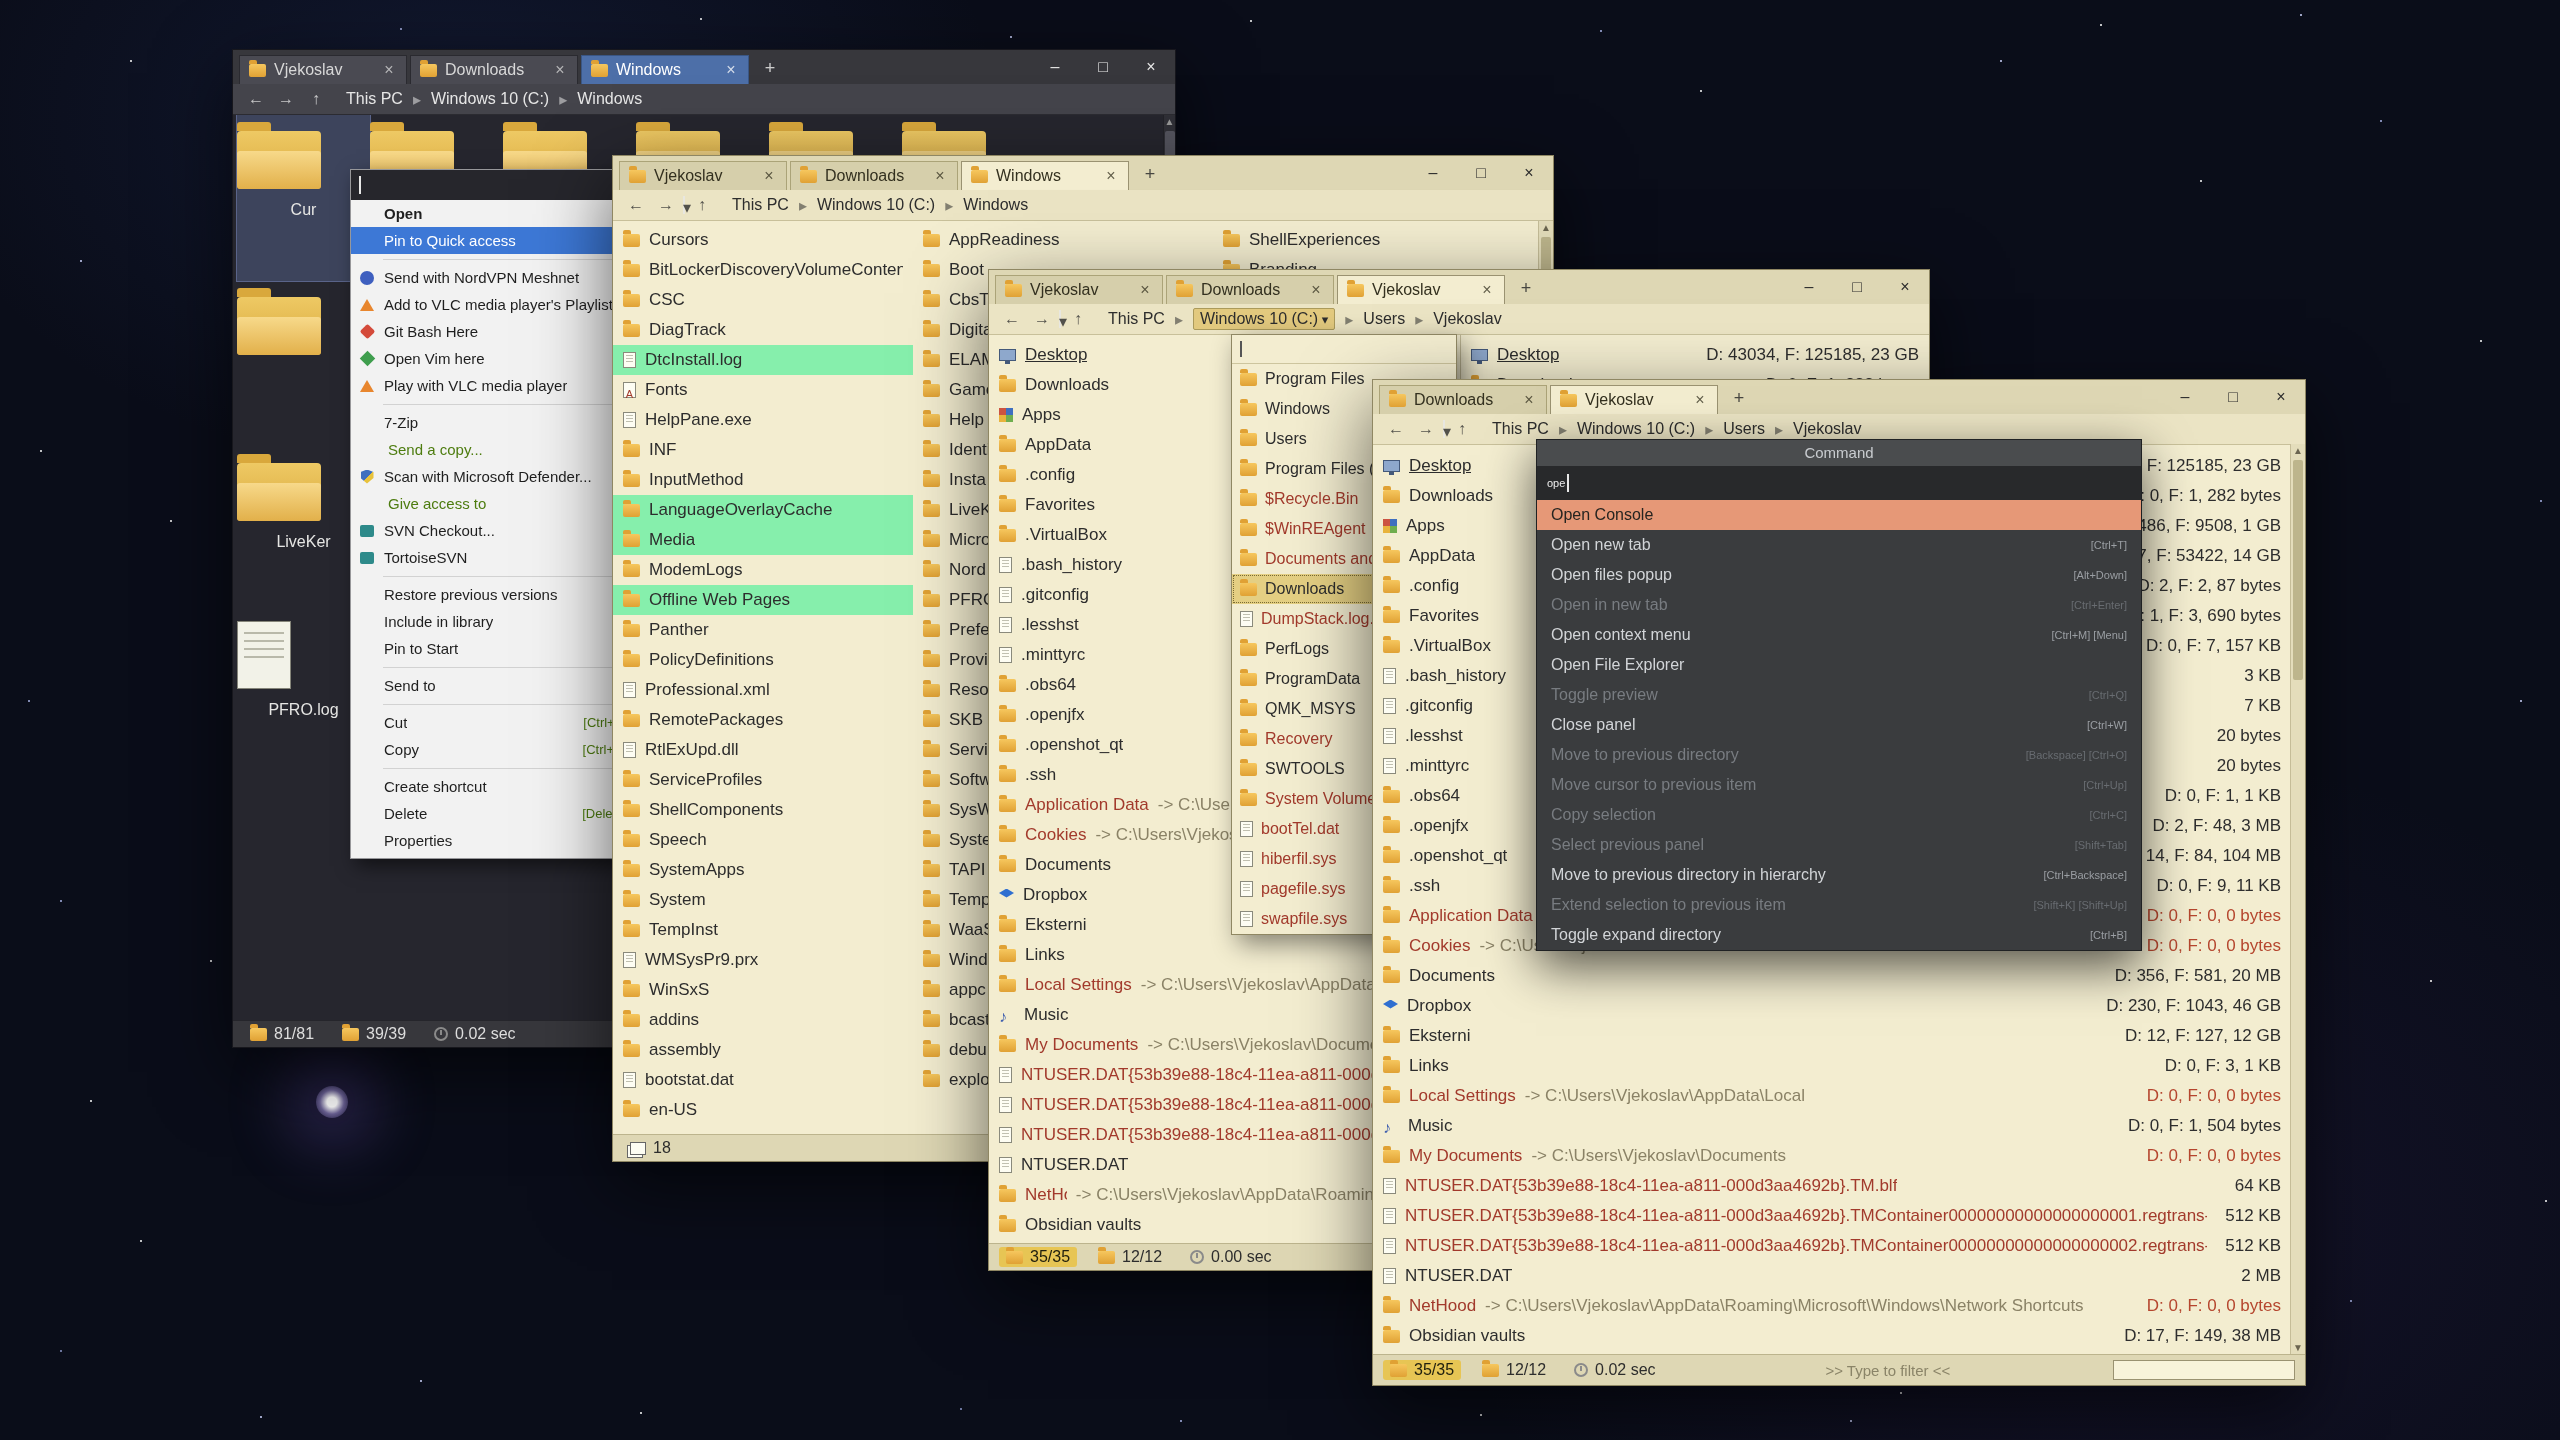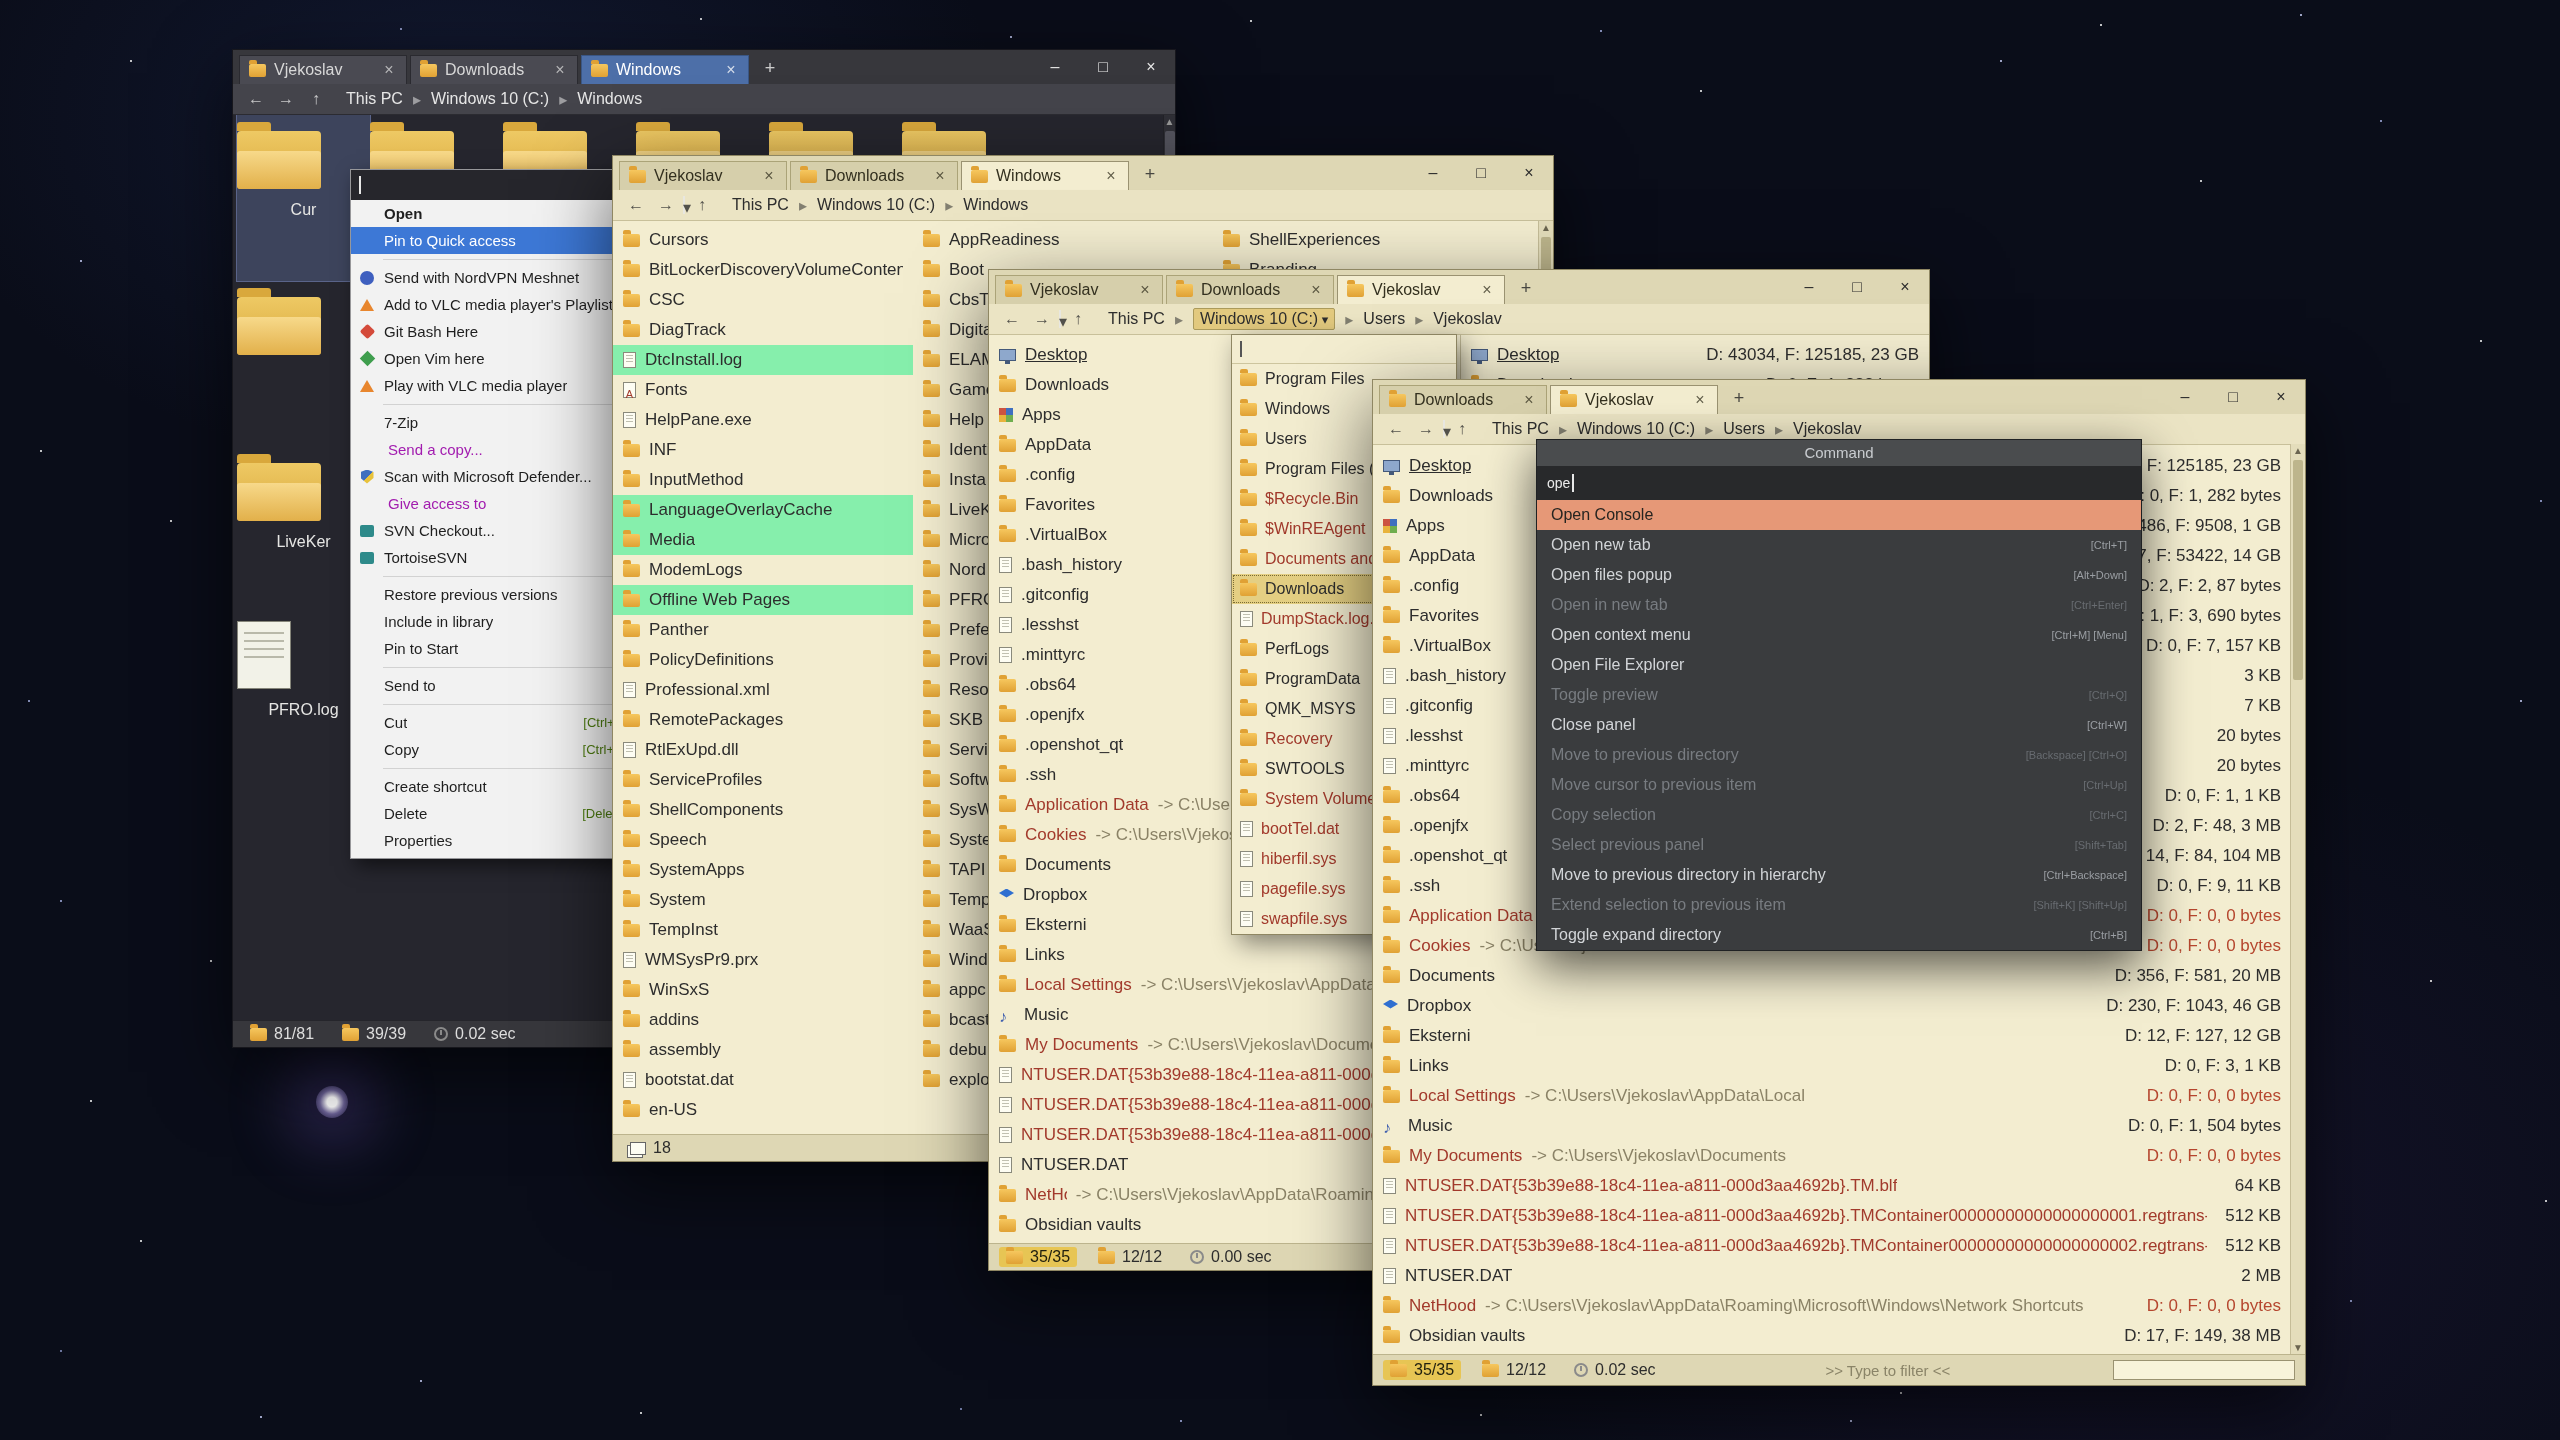--- a/index.html
+++ b/index.html
@@ -127,21 +127,21 @@
   .cell .lbl{margin-top:8px;text-align:center;font-size:16px;color:#e6e6e4;white-space:nowrap;overflow:hidden;height:20px;}
   
   #cmenu{position:absolute;left:302px;top:169px;width:302px;z-index:2;background:#f2f2f2;
     border:1px solid #97979a;box-shadow:6px 7px 18px rgba(0,0,0,.55);padding-bottom:4px;color:#1f1f1f;margin-left:48px;}
   .cm-filter{height:30px;background:#26262c;display:flex;align-items:center;padding:0 8px;}
   .caret{display:inline-block;width:2px;height:18px;background:#e8e8e8;}
   .cm-row{height:27px;display:flex;align-items:center;gap:9px;padding:0 26px 0 8px;font-size:15px;position:relative;}
   .cm-row .cicon{width:16px;display:flex;justify-content:center;align-items:center;flex:none;}
   .cm-row .clabel{white-space:nowrap;overflow:hidden;}
   .cm-row .chk{margin-left:auto;font-size:13px;color:#4d7c0f;}
-  .cm-row.muted{color:#a21caf;padding-left:12px;}
+  .cm-row.muted{color:#4d7c0f;padding-left:12px;}
   .cm-row.bold .clabel{font-weight:bold;}
   .cm-row.selected{background:#3d78d6;color:#ffffff;}
   .cm-row.selected .chk{color:#dce6f5;}
   .cm-row.submenu::after{content:"▸";position:absolute;right:9px;color:#555;}
   .cm-row.muted.submenu::after{color:#9a9a9a;}
   .cm-row.pin::after{content:"";position:absolute;right:11px;top:8px;width:6px;height:6px;border:2px solid #fff;border-radius:50%;box-shadow:2px 7px 0 -3px #fff;}
   .cm-row.sep{height:10px;padding:0;}
   .cm-row.sep::after{content:"";position:absolute;left:32px;right:6px;top:50%;height:1px;background:#d2d2d2;}
   
   #win2{left:612px;top:155px;width:940px;height:1005px;z-index:3;}
@@ -165,21 +165,21 @@
   .dd-row.red .dlabel{color:#a23a2c;}
   
   #win4{left:1372px;top:379px;width:932px;height:1005px;z-index:6;}
   #win4 .content{position:absolute;left:0;top:64px;right:14px;bottom:30px;overflow:hidden;padding-top:7px;}
   #win4 .vscroll{top:64px;bottom:30px;right:0;}
   #win4 .statusbar{height:30px;}
   
   .palette{position:absolute;left:163px;top:59px;width:604px;z-index:7;background:#3a3c3e;
     border:1px solid #1f2123;box-shadow:0 16px 46px rgba(0,0,0,.65);color:#d2d5d8;}
   .pal-head{height:26px;line-height:26px;text-align:center;background:#4a4c4e;color:#c9ccd0;font-size:15px;}
-  .pal-input{height:34px;background:#28292b;display:flex;align-items:center;padding:0 10px;color:#ececec;font-size:14px;gap:2px;}
+  .pal-input{height:34px;background:#28292b;display:flex;align-items:center;padding:0 10px;color:#ececec;font-size:11px;gap:2px;}
   .pal-row{height:30px;display:flex;align-items:center;padding:0 14px;font-size:16px;white-space:nowrap;}
   .pal-row .hk{margin-left:auto;color:#9a9ea3;font-size:11px;}
   .pal-row.muted{color:#787c81;}
   .pal-row.muted .hk{color:#686c71;}
   .pal-row.selected{background:#e69877;color:#262420;}
   .pal-row.selected .hk{color:#54493e;}
 </style>
 </head>
 <body>
 

